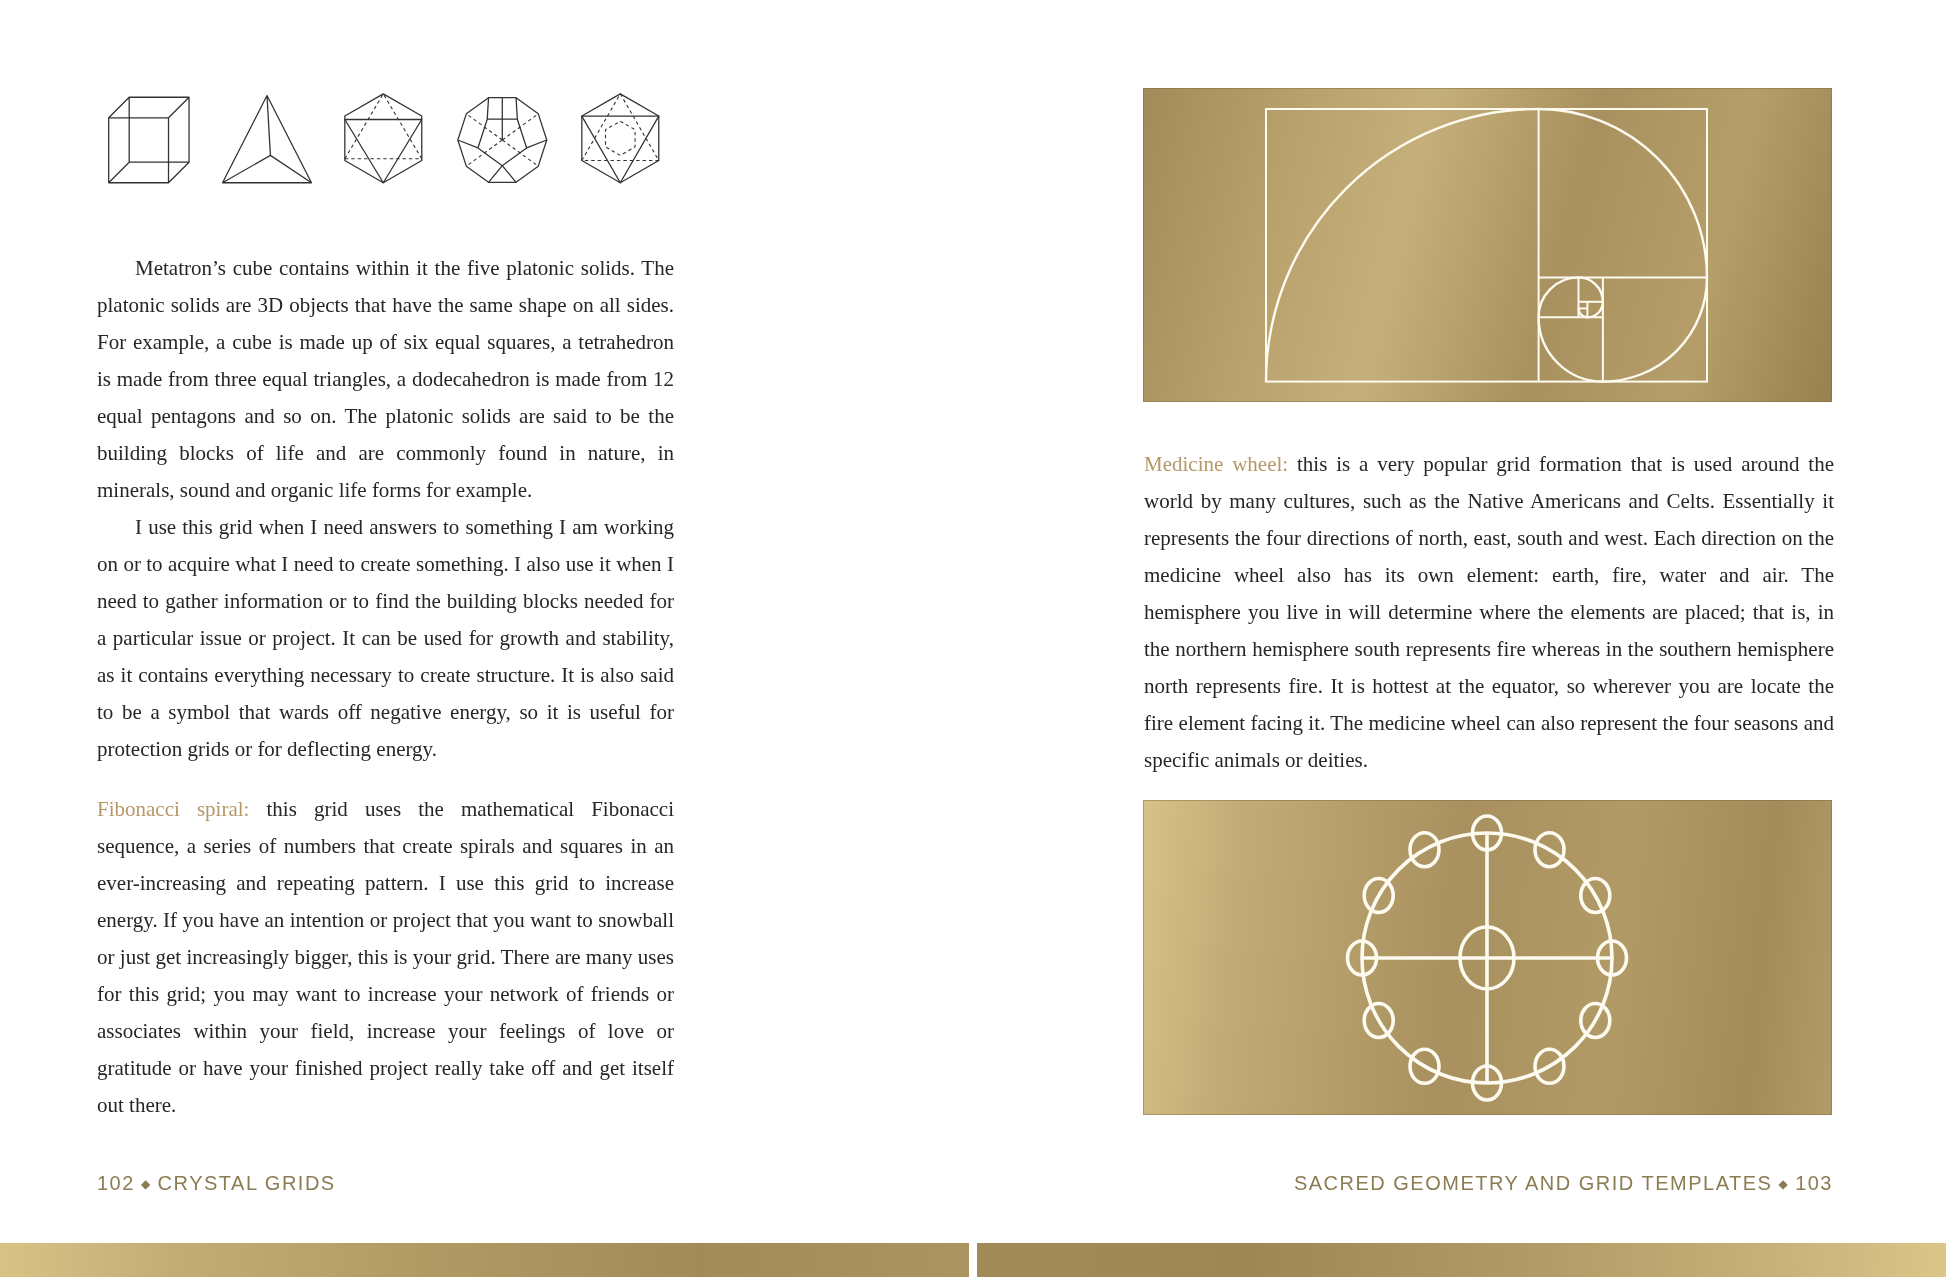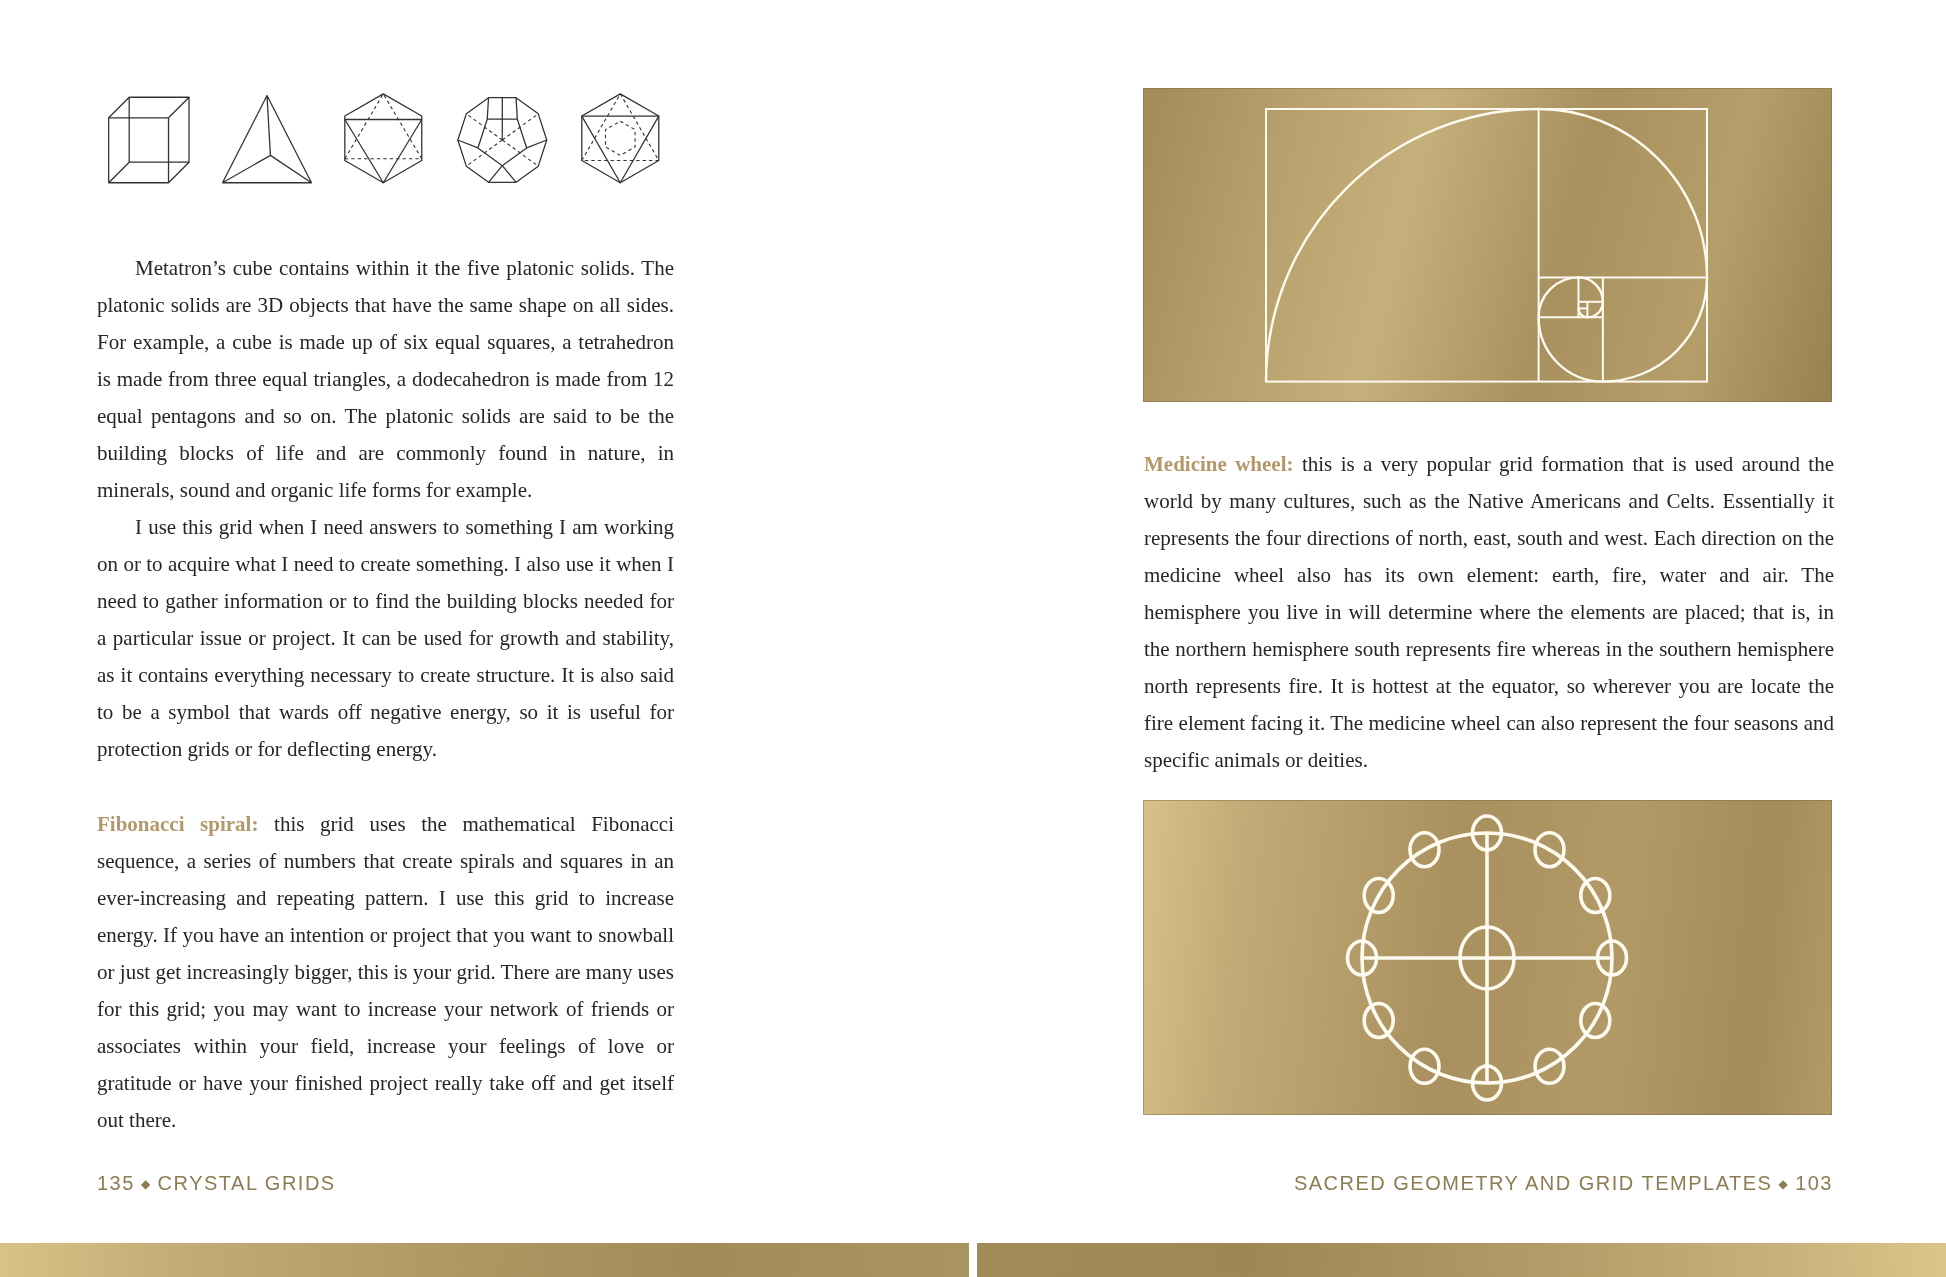--- a/index.html
+++ b/index.html
@@ -21,22 +21,22 @@
   .solids-row svg{width:106px;height:122px;display:block;}
   .solids-row path{fill:none;stroke:var(--solid_stroke);stroke-width:1.5;stroke-linejoin:round;}
   .solids-row path.dash{stroke-dasharray:4 3.5;stroke-width:1.3;}
 
   .left-text{position:absolute;left:97px;top:250px;width:577px;
              font-size:21px;line-height:37px;color:var(--body_text);text-align:justify;}
   .right-text{position:absolute;left:1144px;top:446px;width:690px;
              font-size:21px;line-height:37px;color:var(--body_text);text-align:justify;}
   .left-text p,.right-text p{margin:0;}
   p.indent{text-indent:38px;}
-  p.spaced{margin-top:38px;}
-  .label{font-weight:bold;color:var(--accent_label);}
+  p.spaced{margin-top:23px;}
+  .label{font-weight:normal;color:var(--accent_label);}
 
   
   .gold-panel{position:absolute;left:1143px;width:689px;margin:0;}
   .gold-panel svg{display:block;width:100%;height:100%;}
   #fib-panel{top:88px;height:314px;
     background:linear-gradient(104deg,#a28b58 0%,#b7a06b 20%,#c5af7a 38%,#a8915e 60%,#b59e69 80%,#96814f 100%);
     box-shadow:inset 0 0 0 1px rgba(125,105,62,.45);}
   #wheel-panel{top:800px;height:315px;
     background:linear-gradient(96deg,#d9c288 0%,#c2ab76 14%,#a8915e 45%,#b19a66 68%,#a38c59 88%,#b29b67 100%);
     box-shadow:inset 0 0 0 1px rgba(125,105,62,.45);}
@@ -89,21 +89,21 @@
       </svg>
     </div>
 
     <div class="left-text">
       <p class="indent">Metatron’s cube contains within it the five platonic solids. The platonic solids are 3D objects that have the same shape on all sides. For example, a cube is made up of six equal squares, a tetrahedron is made from three equal triangles, a dodecahedron is made from 12 equal pentagons and so on. The platonic solids are said to be the building blocks of life and are commonly found in nature, in minerals, sound and organic life forms for example.</p>
       <p class="indent">I use this grid when I need answers to something I am working on or to acquire what I need to create something. I also use it when I need to gather information or to find the building blocks needed for a particular issue or project. It can be used for growth and stability, as it contains everything necessary to create structure. It is also said to be a symbol that wards off negative energy, so it is useful for protection grids or for deflecting energy.</p>
       <p class="spaced"><span class="label">Fibonacci spiral:</span><span> this grid uses the mathematical Fibonacci sequence, a series of numbers that create spirals and squares in an ever-increasing and repeating pattern. I use this grid to increase energy. If you have an intention or project that you want to snowball or just get increasingly bigger, this is your grid. There are many uses for this grid; you may want to increase your network of friends or associates within your field, increase your feelings of love or gratitude or have your finished project really take off and get itself out there.</span></p>
     </div>
 
     <div class="footer footer-left">
-      <span>135</span><span class="sep">◆</span><span>CRYSTAL GRIDS</span>
+      <span>102</span><span class="sep">◆</span><span>CRYSTAL GRIDS</span>
     </div>
   </section>
 
   <section>
 
     <figure class="gold-panel" id="fib-panel">
       <svg viewBox="0 0 689 314">
         <g stroke-width="2">
           <rect x="123" y="21" width="441" height="272.6"></rect>
           <line x1="395.6" y1="21" x2="395.6" y2="293.6"></line>

